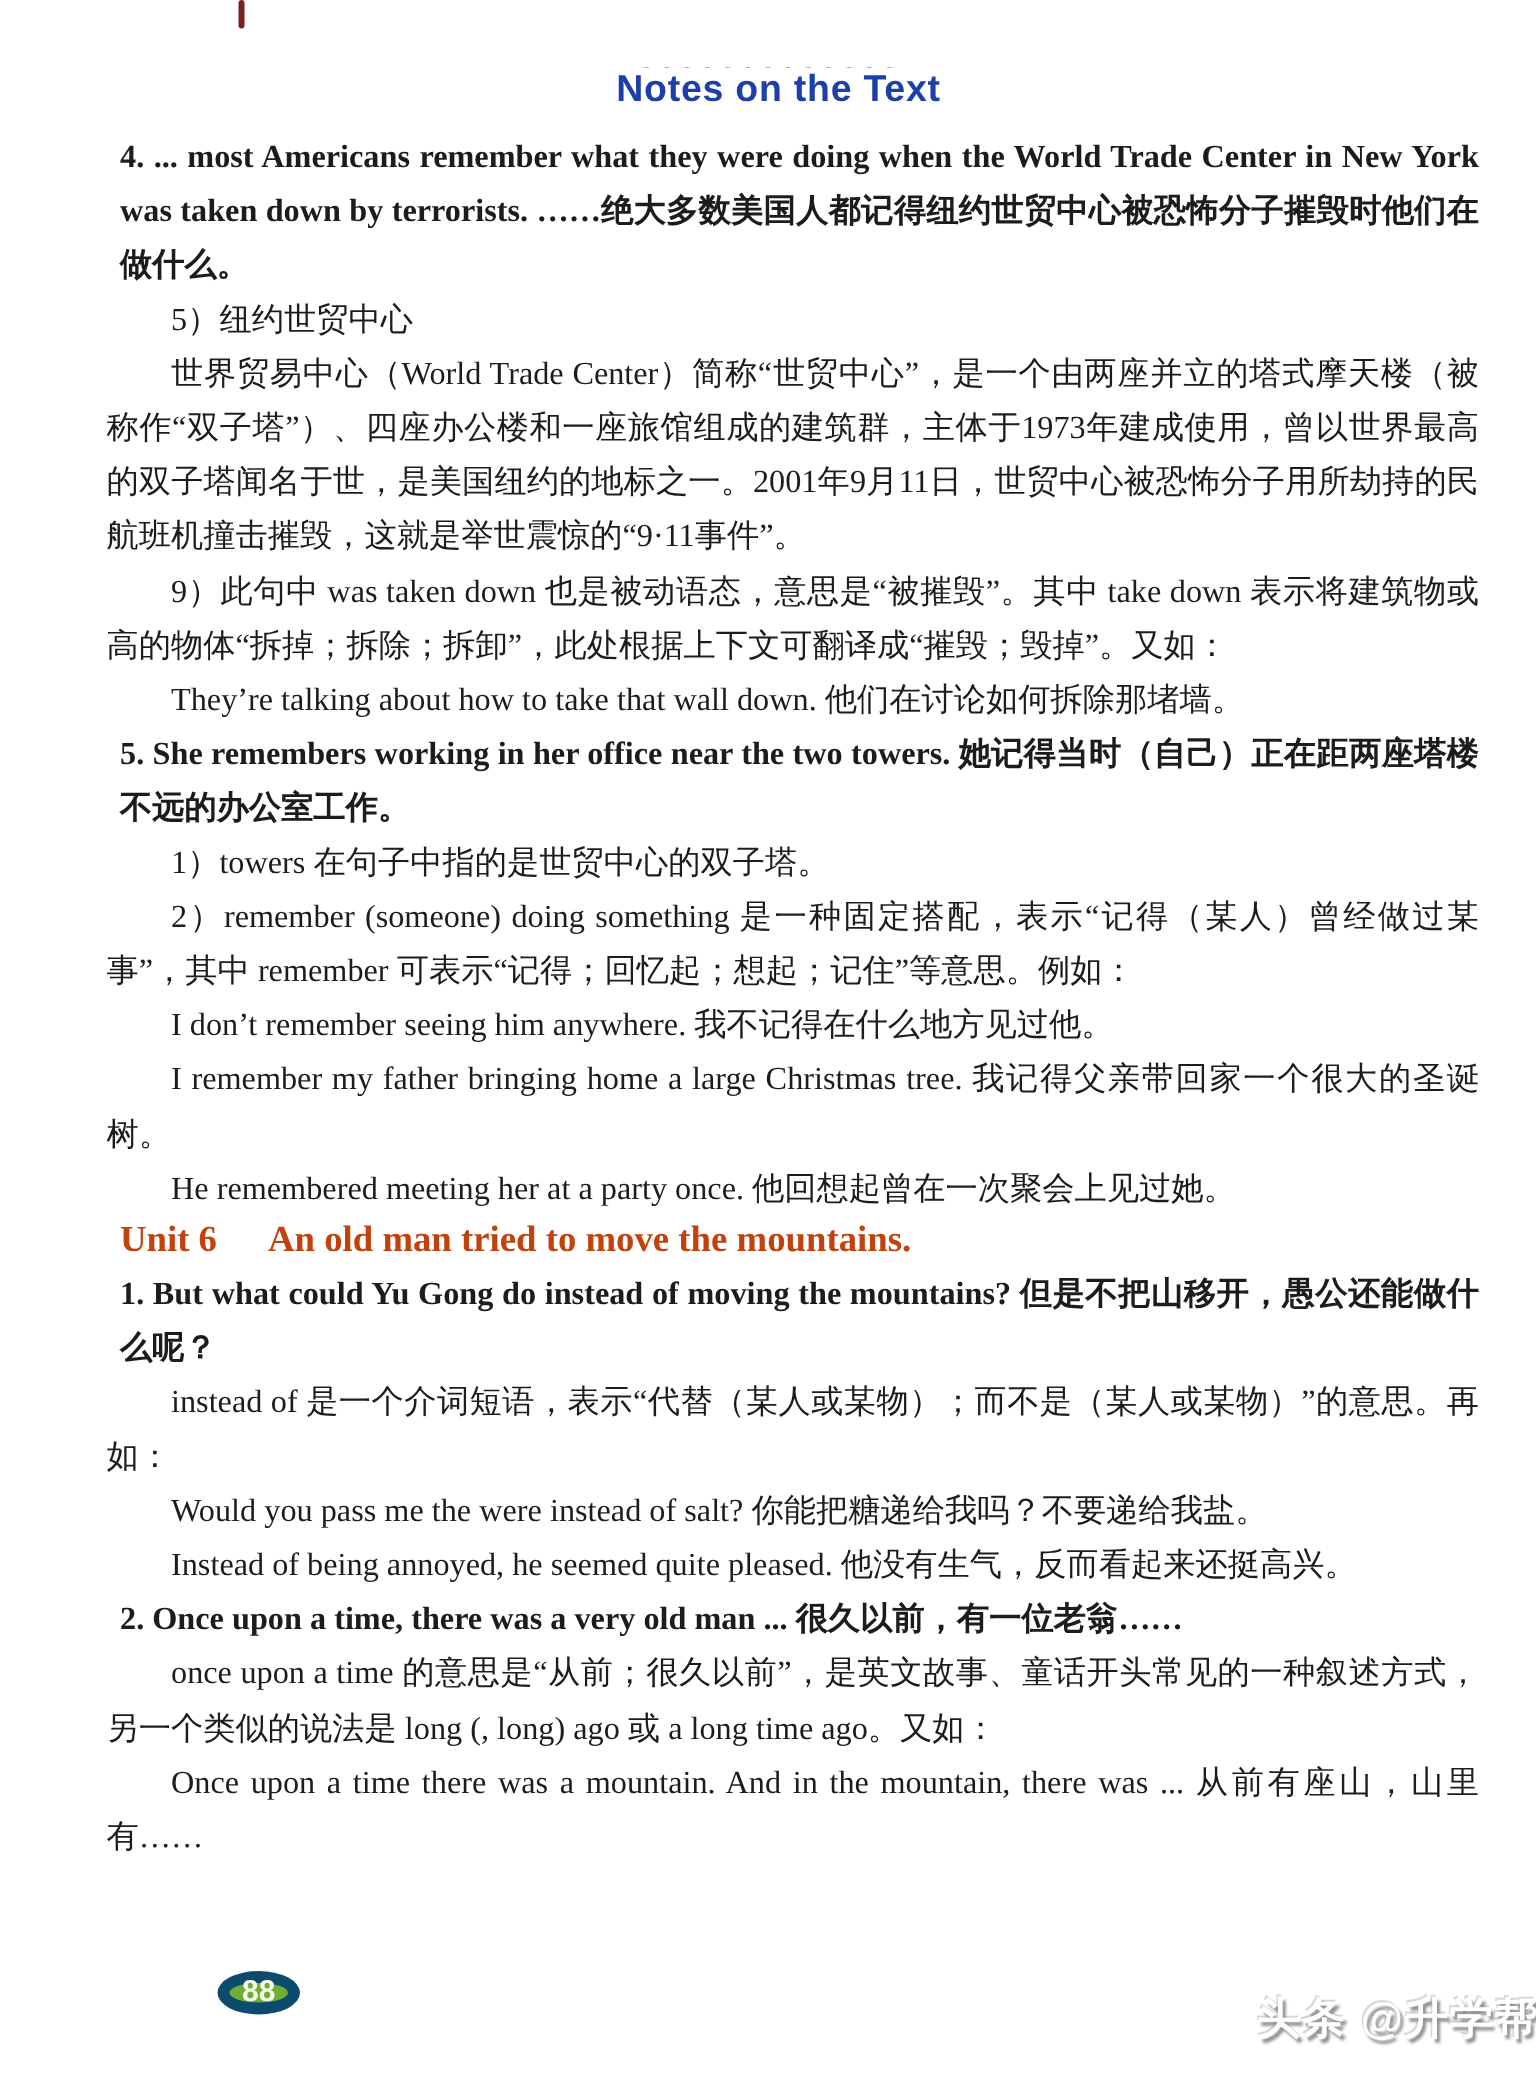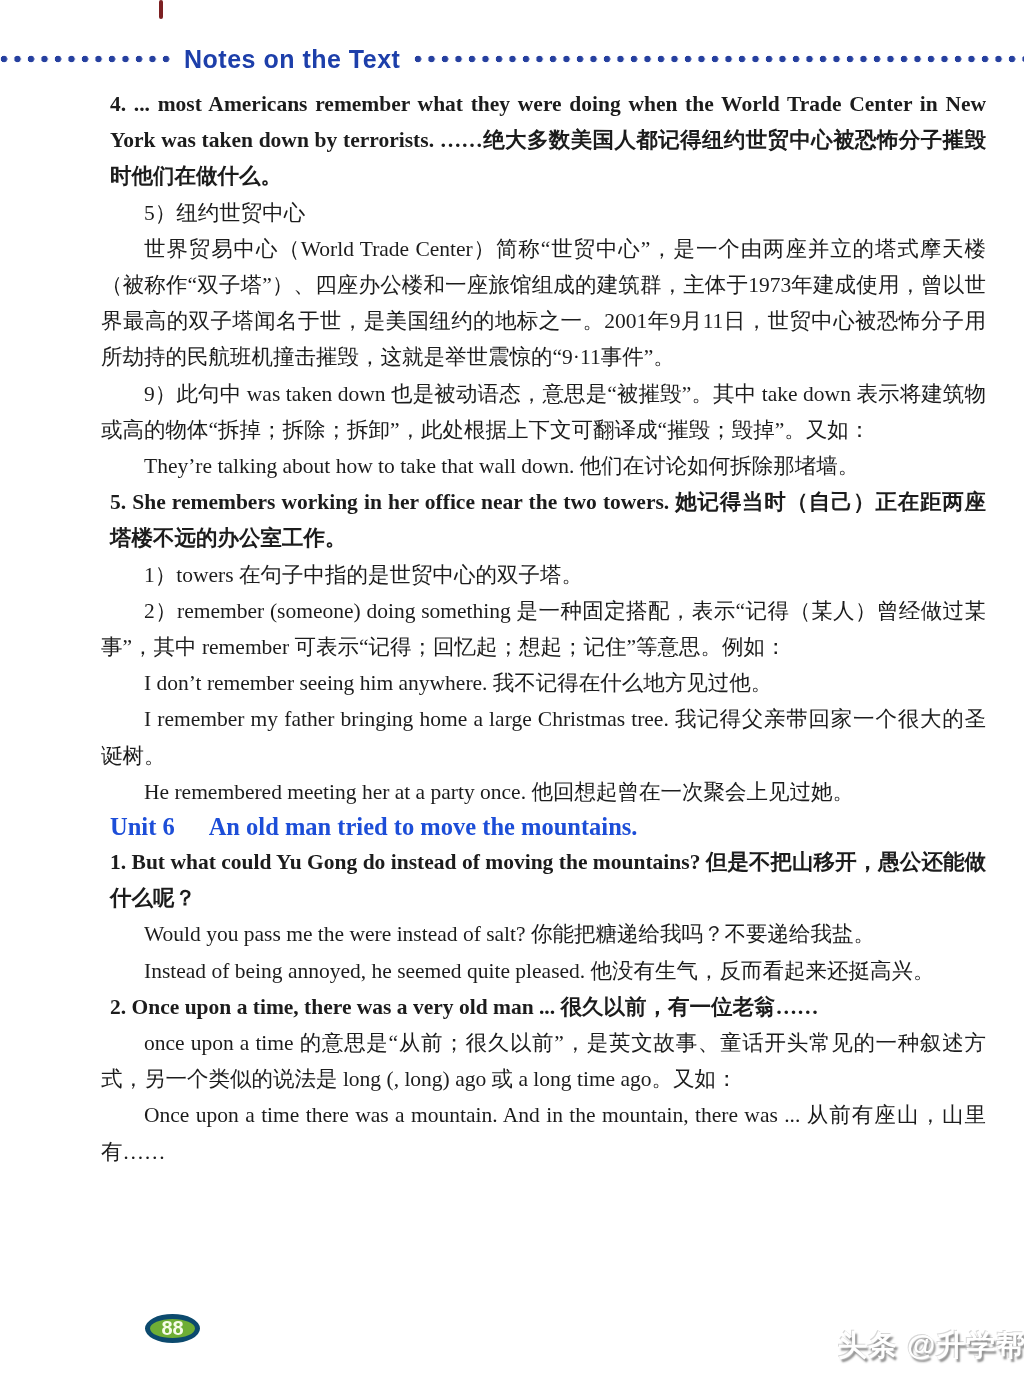--- a/index.html
+++ b/index.html
@@ -1,15 +1,15 @@
 <!DOCTYPE html>
 <html><head>
 <meta charset="utf-8">
 <style>
-  * { margin: 0; padding: 0; box-sizing: border-box; }
+  * { margin: 0; padding: 0; box-sizing: border-box; flex-direction: column; }
   html, body { background: #ffffff; }
   body {
     width: 1024px;
     height: 1382px;
     position: relative;
     overflow: hidden;
     font-family: "Liberation Serif", "DejaVu Serif", serif;
     color: #1c1c1c;
   }
 
@@ -49,51 +49,51 @@
     background: #7c2022;
     border-radius: 2px;
   }
 
   
   .content {
     position: absolute;
     top: 86px;
     left: 0;
     width: 1024px;
-    padding-left: 110px;
+    padding-left: 80px;
     padding-right: 38px;
     font-size: 21.5px;
     line-height: 36.2px;
     text-align: justify;
   }
   .content p { margin: 0; }
   p.item-heading { font-weight: bold; }
   p.sub-para, p.example { text-indent: 2em; margin-left: -9px; }
 
   .unit-heading {
     margin-top: 50px;
     margin-bottom: 2px;
-    color: #1d4ed8;
+    color: #c2410c;
     font-weight: bold;
     font-size: 24.5px;
     line-height: 34px;
     text-align: left;
     text-indent: 0;
   }
   .unit-heading .unit-label { margin-right: 34px; }
 
   
   .page-number-badge {
     position: absolute;
     left: 145px;
     top: 1314px;
     width: 55px;
     height: 29px;
     background: #6fae35;
-    border: 5px solid #0c4a6e;
+    border: 8px solid #0c4a6e;
     border-radius: 50%;
     display: flex;
     align-items: center;
     justify-content: center;
     color: #f7fbe8;
     font-family: "Liberation Sans", "DejaVu Sans", sans-serif;
     font-weight: bold;
     font-size: 20px;
   }
   .watermark {
@@ -133,20 +133,21 @@
   <p class="sub-para">2）remember (someone) doing something 是一种固定搭配，表示“记得（某人）曾经做过某事”，其中 remember 可表示“记得；回忆起；想起；记住”等意思。例如：</p>
   <p class="example">I don’t remember seeing him anywhere. 我不记得在什么地方见过他。</p>
   <p class="example">I remember my father bringing home a large Christmas tree. 我记得父亲带回家一个很大的圣诞树。</p>
   <p class="example">He remembered meeting her at a party once. 他回想起曾在一次聚会上见过她。</p>
 
   <p class="unit-heading">
     <span class="unit-label">Unit 6</span><span>An old man tried to move the mountains.</span>
   </p>
 
   <p class="item-heading">1.  But what could Yu Gong do instead of moving the mountains? 但是不把山移开，愚公还能做什么呢？</p>
+  <p class="sub-para">instead of 是一个介词短语，表示“代替（某人或某物）；而不是（某人或某物）”的意思。再如：</p>
   <p class="example">Would you pass me the were instead of salt? 你能把糖递给我吗？不要递给我盐。</p>
   <p class="example">Instead of being annoyed, he seemed quite pleased. 他没有生气，反而看起来还挺高兴。</p>
 
   <p class="item-heading">2.  Once upon a time, there was a very old man ... 很久以前，有一位老翁……</p>
   <p class="sub-para">once upon a time 的意思是“从前；很久以前”，是英文故事、童话开头常见的一种叙述方式，另一个类似的说法是 long (, long) ago 或 a long time ago。又如：</p>
   <p class="example">Once upon a time there was a mountain. And in the mountain, there was ... 从前有座山，山里有……</p>
 
 </div>
 
 <div class="page-number-badge">

